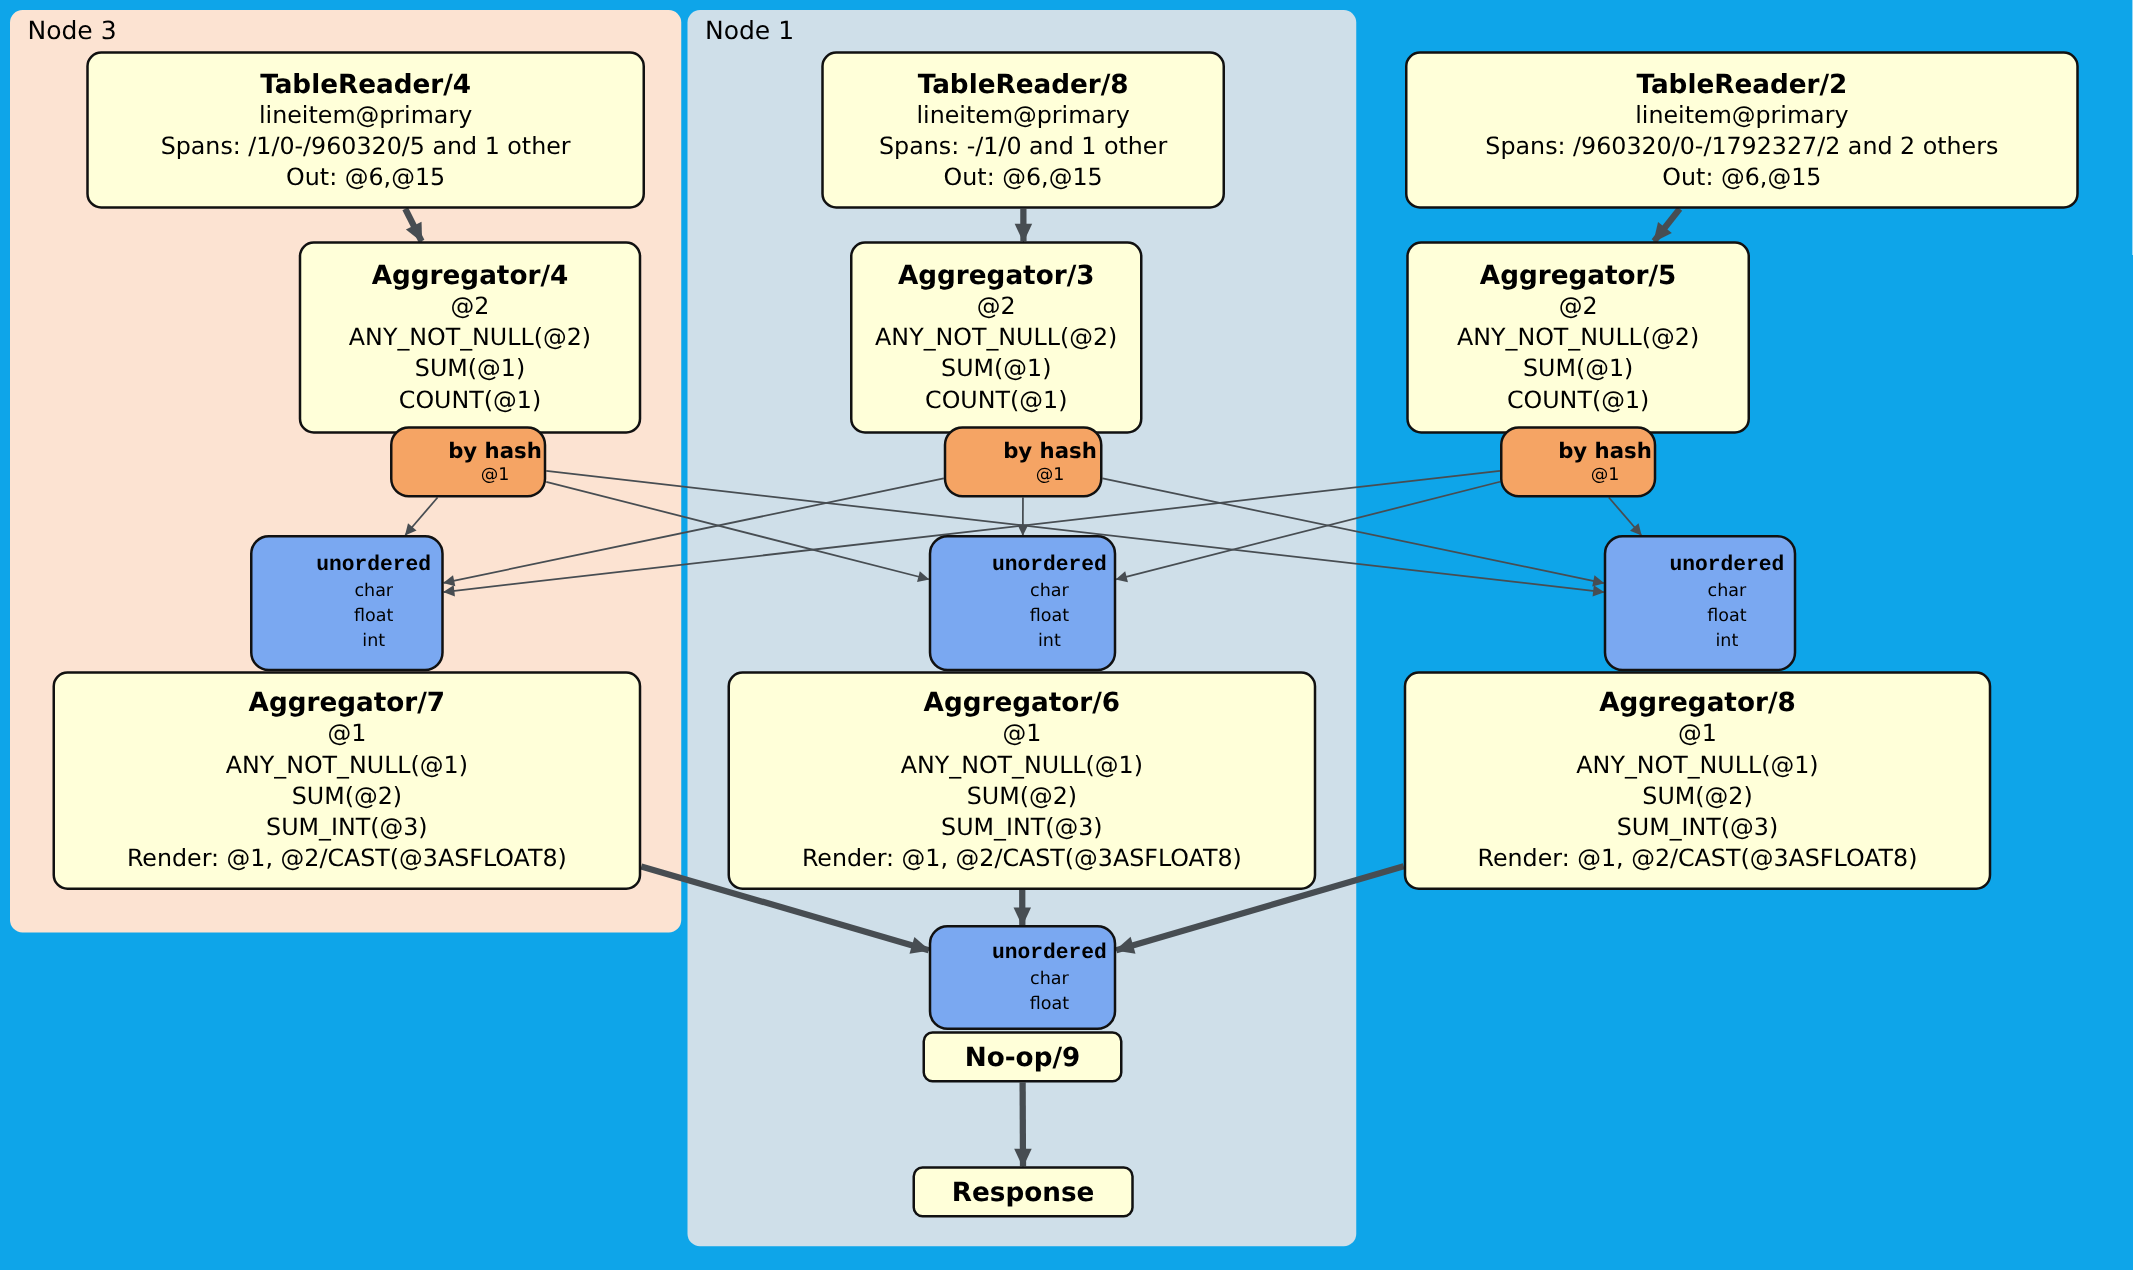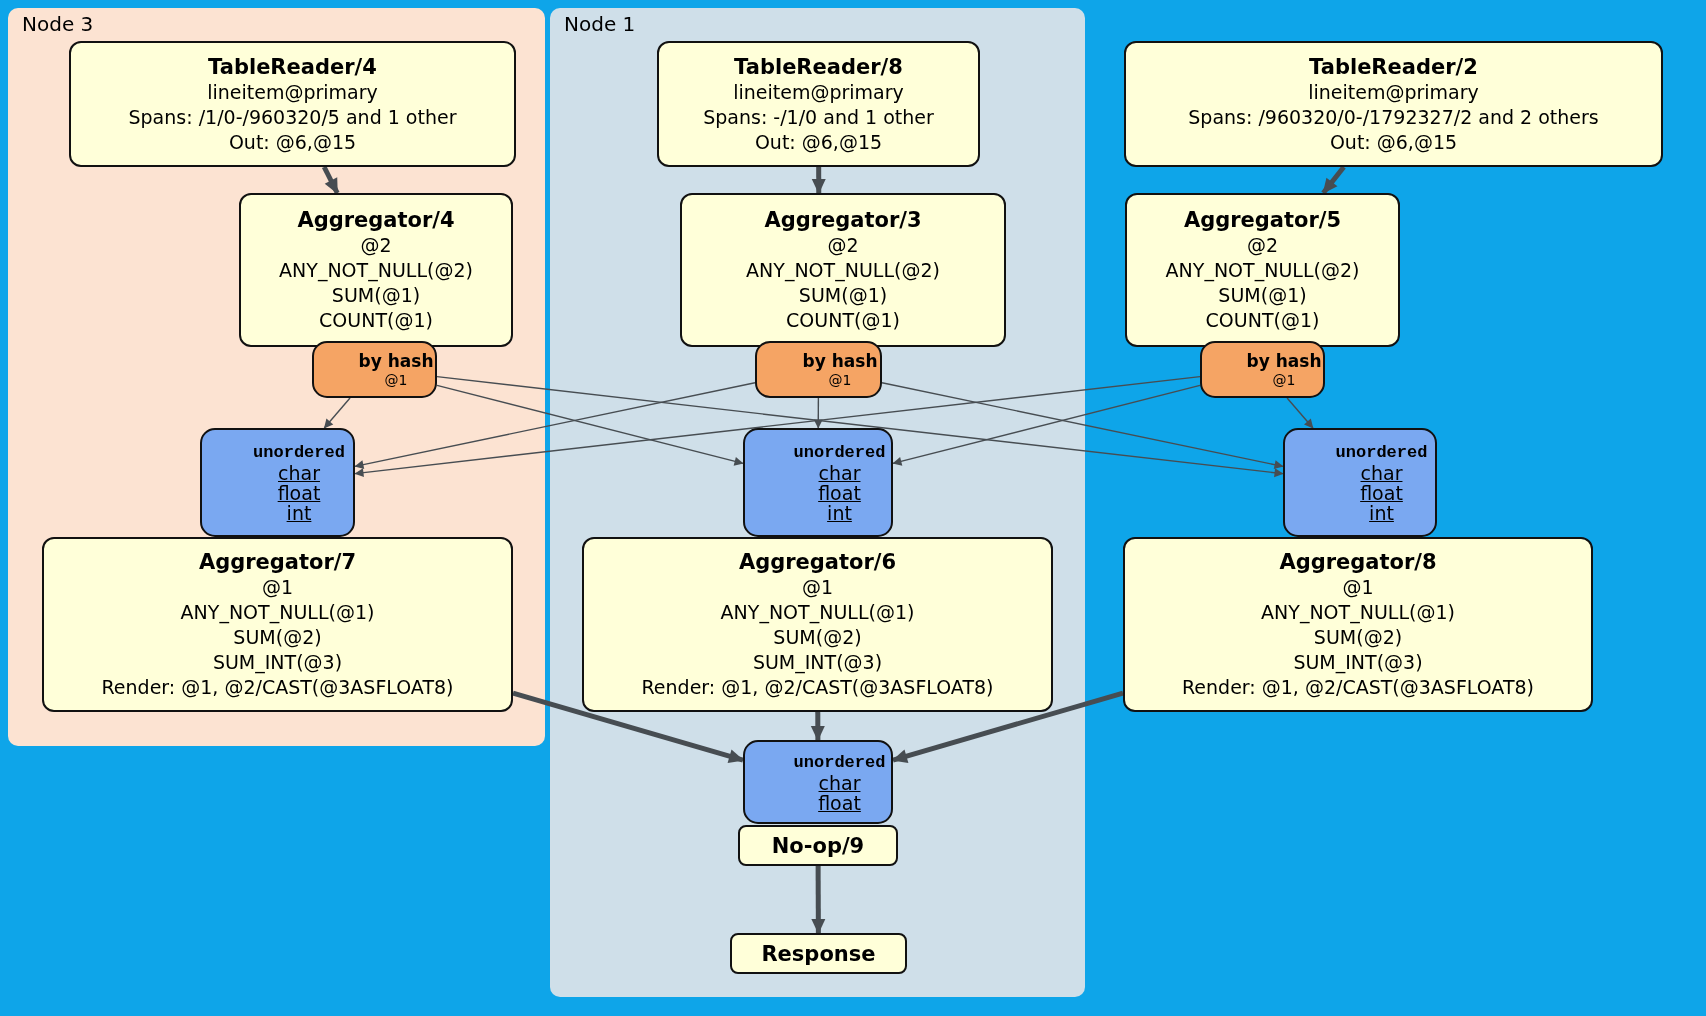--- a/index.html
+++ b/index.html
@@ -17,21 +17,21 @@
        border-radius:12px;display:flex;flex-direction:column;justify-content:center;
        align-items:center;text-align:center;z-index:3;white-space:nowrap;}
   .router,.sync{z-index:4;border-radius:15px;padding-left:43px;}
   .router{background:#f5a464;}
   .sync{background:#7aa8f1;}
   .ptitle{font-weight:bold;font-size:21px;line-height:26px;}
   .pline{font-size:19px;line-height:25px;}
   .rtitle{font-weight:bold;font-size:17px;line-height:20px;}
   .rline{font-size:14px;line-height:18px;}
   .stitle{font-weight:bold;font-size:17px;line-height:21px;font-family:Liberation Mono, monospace;}
-  .sline{font-size:19px;line-height:20px;text-decoration:underline;}
+  .sline{font-size:14px;line-height:20px;}
 </style>
 </head>
 <body>
 
 <div class="canvas" id="cv">
 
   <div class="region" id="region-node3">
     <div class="region-label">Node 3</div>
   </div>
   <div class="region" id="region-node1">
@@ -84,21 +84,21 @@
     <div class="pline">Out: @6,@15</div>
   </div>
 
   <div class="box" style="left:239px;top:193px;width:274px;height:154px">
     <div class="ptitle">Aggregator/4</div>
     <div class="pline">@2</div>
     <div class="pline">ANY_NOT_NULL(@2)</div>
     <div class="pline">SUM(@1)</div>
     <div class="pline">COUNT(@1)</div>
   </div>
-  <div class="box" style="left:680px;top:193px;width:326px;height:154px">
+  <div class="box" style="left:680px;top:193px;width:234px;height:154px">
     <div class="ptitle">Aggregator/3</div>
     <div class="pline">@2</div>
     <div class="pline">ANY_NOT_NULL(@2)</div>
     <div class="pline">SUM(@1)</div>
     <div class="pline">COUNT(@1)</div>
   </div>
   <div class="box" style="left:1125px;top:193px;width:275px;height:154px">
     <div class="ptitle">Aggregator/5</div>
     <div class="pline">@2</div>
     <div class="pline">ANY_NOT_NULL(@2)</div>

